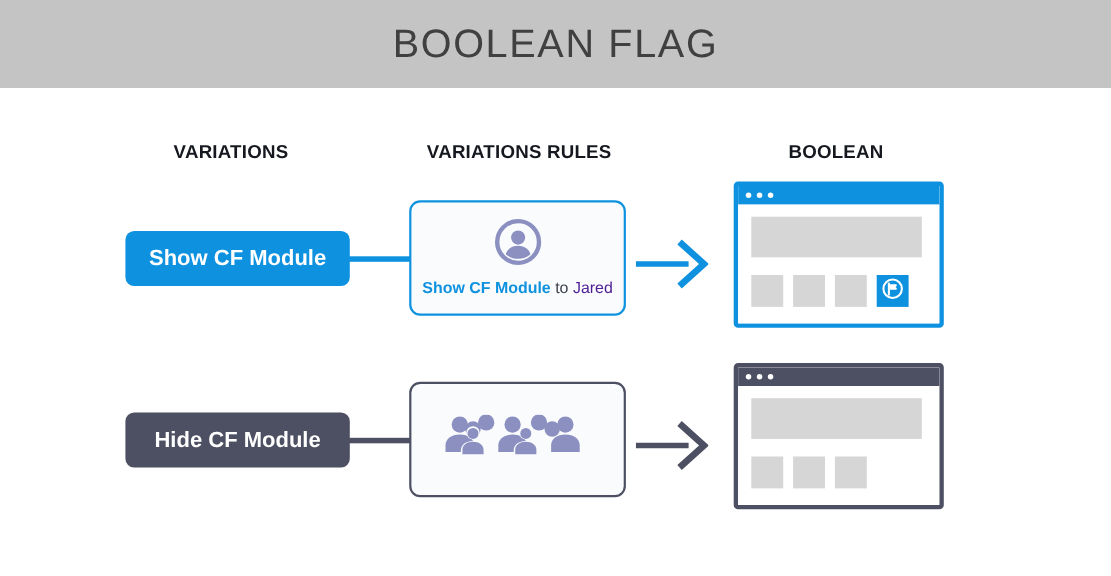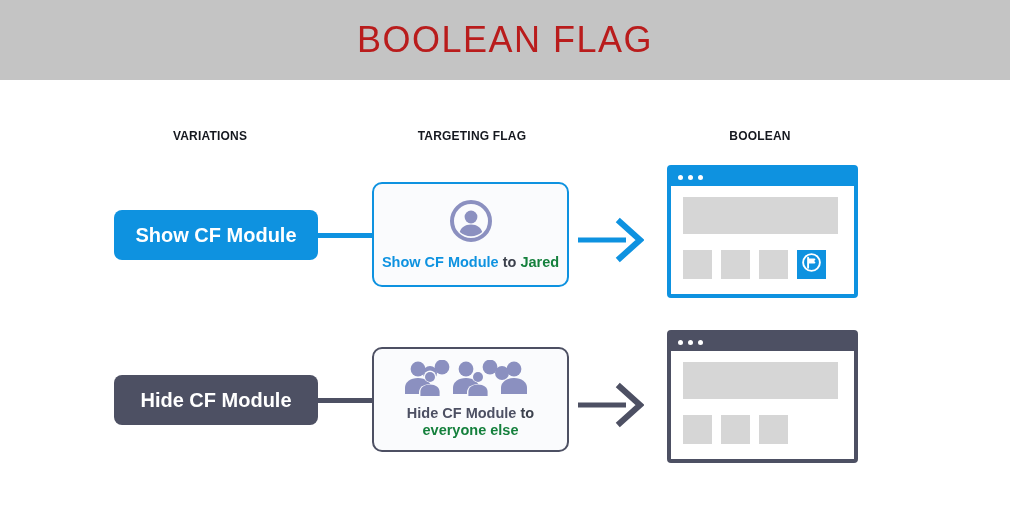--- a/index.html
+++ b/index.html
@@ -20,30 +20,30 @@
     position: absolute;
     left: 0; top: 0;
     width: 1010px;
     height: 80px;
     background: #c4c4c4;
     display: flex;
     align-items: center;
     justify-content: center;
   }
   .header-title {
-    color: #b91c1c;
+    color: #404040;
     font-size: 36px;
     font-weight: 400;
     letter-spacing: 1.5px;
   }
 
   
   .col-head {
     position: absolute;
-    font-size: 12px;
+    font-size: 17px;
     font-weight: bold;
     color: #15181f;
     letter-spacing: 0.2px;
     text-align: center;
     white-space: nowrap;
   }
   #col-variations { left: 110px; top: 129px; width: 200px; }
   #col-targeting  { left: 372px; top: 129px; width: 200px; }
   #col-results    { left: 660px; top: 129px; width: 200px; }
 
@@ -103,22 +103,22 @@
   #rule-card-2 .rule-icon { margin-bottom: 4px; }
 
   .rule-text {
     text-align: center;
     font-size: 14.5px;
     line-height: 17px;
     font-weight: bold;
   }
   .rule-variation-1 { color: #0e92e0; }
   .rule-variation-2 { color: #4d5063; }
-  .rule-to { color: #3c414d; font-weight: bold; }
-  .rule-target { color: #15803d; font-weight: bold; }
+  .rule-to { color: #3c414d; font-weight: normal; }
+  .rule-target { color: #4c1d95; font-weight: normal; }
 
   
   .arrow { position: absolute; left: 578px; top: 52px; }
 
   
   .window {
     position: absolute;
     left: 667px;
     top: 0px;
     width: 191px;
@@ -174,21 +174,21 @@
   }
 </style>
 </head>
 <body>
 
 <div class="header">
   <div class="header-title">BOOLEAN FLAG</div>
 </div>
 
 <div class="col-head" id="col-variations">VARIATIONS</div>
-<div class="col-head" id="col-targeting">TARGETING FLAG</div>
+<div class="col-head" id="col-targeting">VARIATIONS RULES</div>
 <div class="col-head" id="col-results">BOOLEAN</div>
 
 <div class="row" id="row-1">
 
   <div class="connector"></div>
 
   <div class="pill" id="pill-show">
     <span>Show CF Module</span>
   </div>
 
@@ -270,25 +270,20 @@
           <path d="M76 24c-6.4 0-11 3.6-11 8.2V36h22v-3.8C87 27.6 82.4 24 76 24z"></path>
         </g>
         <g fill="#8b90c0">
           <circle cx="28" cy="17" r="5"></circle>
             <circle cx="76" cy="17" r="5"></circle>
           <path d="M28 24.5c-5.6 0-9.6 3.1-9.6 7.2V36h19.2v-4.3c0-4.1-4-7.2-9.6-7.2z"></path>
           <path d="M76 24.5c-5.6 0-9.6 3.1-9.6 7.2V36h19.2v-4.3c0-4.1-4-7.2-9.6-7.2z"></path>
         </g>
       </svg>
     </span>
-    <div class="rule-text">
-      <span class="rule-variation-2">Hide CF Module</span>
-      <span class="rule-to">to</span><br>
-      <span class="rule-target">everyone else</span>
-    </div>
   </div>
 
   <span class="arrow">
     <svg width="66" height="46" viewBox="0 0 66 46">
       <line x1="0" y1="23" x2="48" y2="23" stroke="#4d5063" stroke-width="5"></line>
       <polyline points="42,5 62,23 42,41" fill="none" stroke="#4d5063" stroke-width="6" stroke-linecap="square" stroke-linejoin="miter"></polyline>
     </svg>
   </span>
 
   <div class="window" id="window-2">

